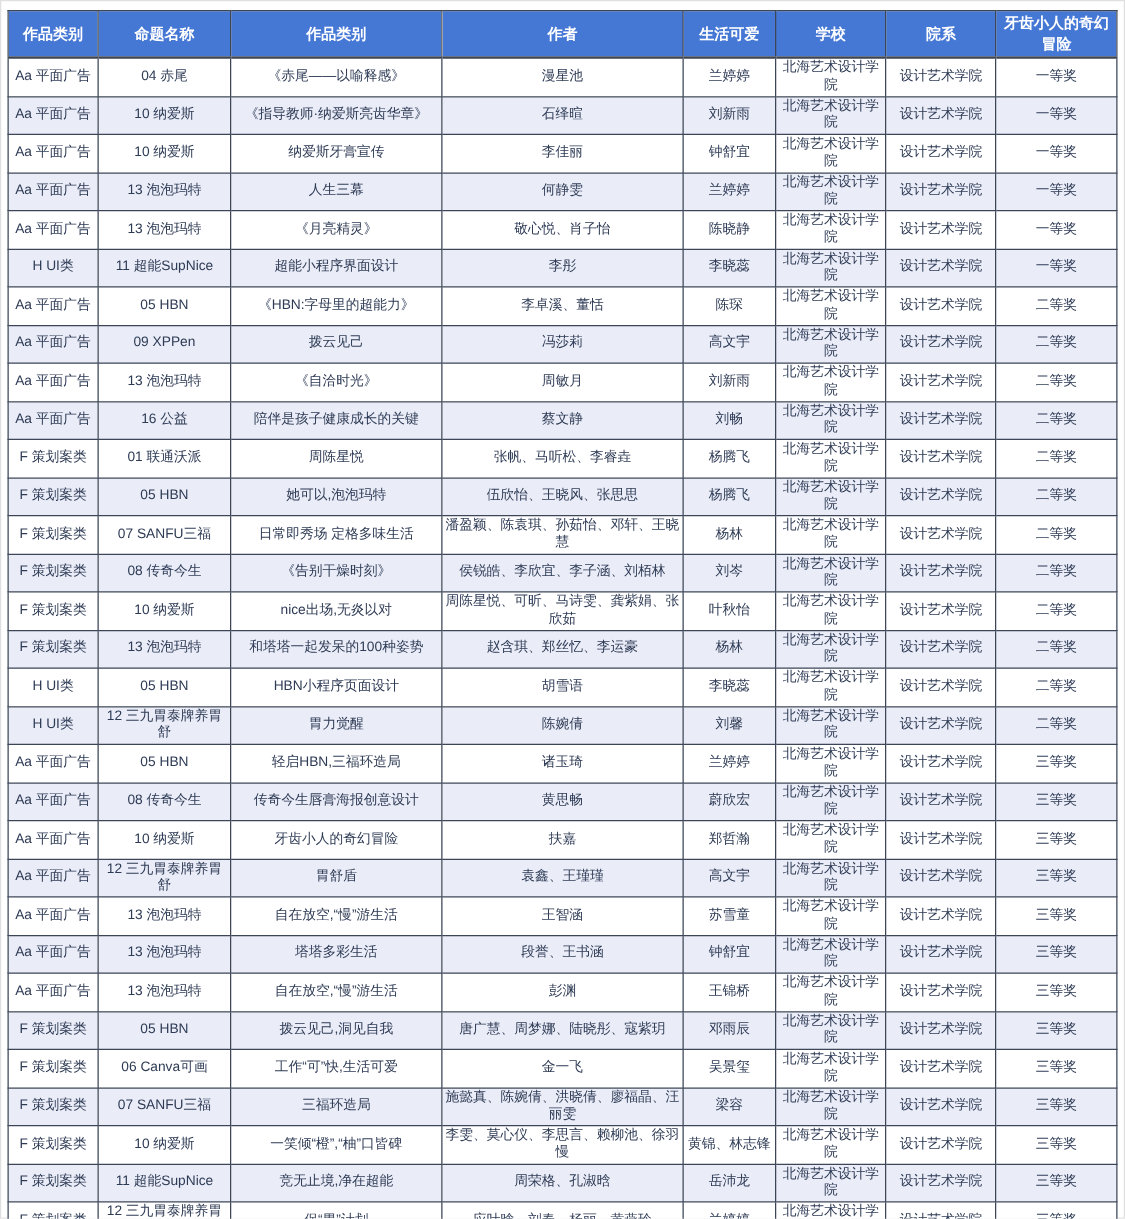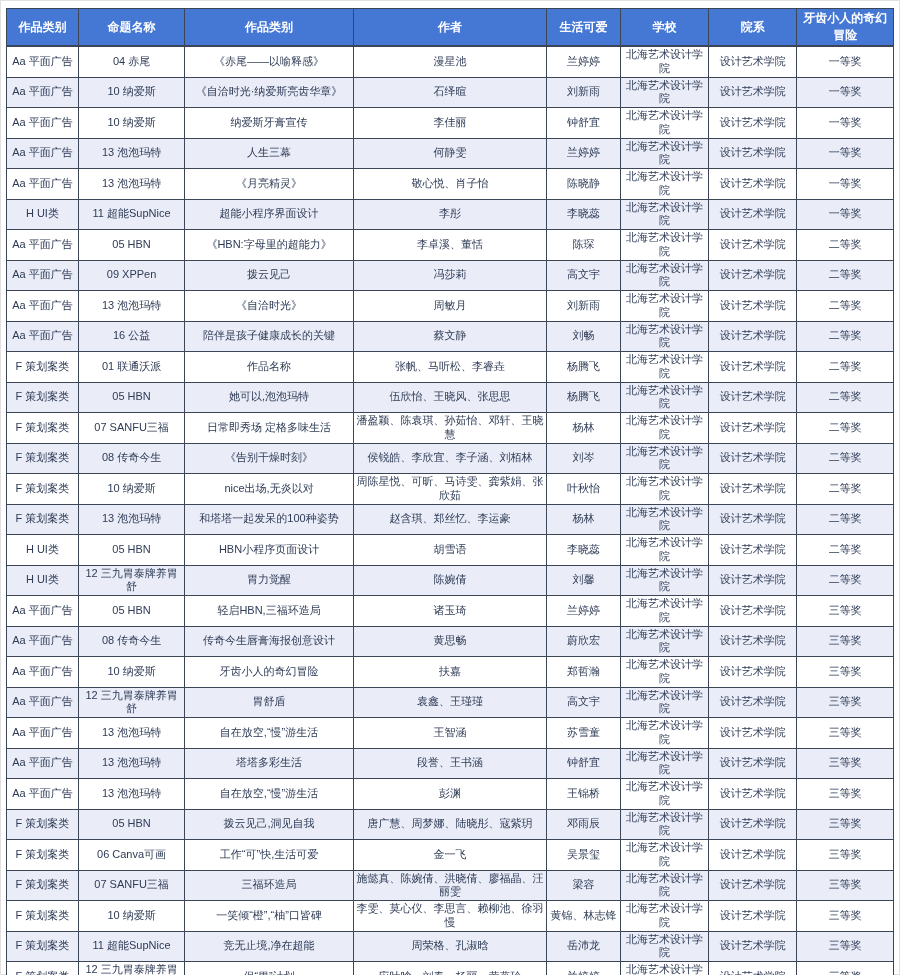--- a/index.html
+++ b/index.html
@@ -87,21 +87,21 @@
     <td>《赤尾——以喻释感》</td>
     <td>漫星池</td>
     <td>兰婷婷</td>
     <td>北海艺术设计学院</td>
     <td>设计艺术学院</td>
     <td>一等奖</td>
   </tr>
         <tr class="alt">
     <td>Aa 平面广告</td>
     <td>10 纳爱斯</td>
-    <td>《自洽时光·纳爱斯亮齿华章》</td>
+    <td>《指导教师·纳爱斯亮齿华章》</td>
     <td>石绎暄</td>
     <td>刘新雨</td>
     <td>北海艺术设计学院</td>
     <td>设计艺术学院</td>
     <td>一等奖</td>
   </tr>
         <tr class="plain">
     <td>Aa 平面广告</td>
     <td>10 纳爱斯</td>
     <td>纳爱斯牙膏宣传</td>
@@ -177,21 +177,21 @@
     <td>陪伴是孩子健康成长的关键</td>
     <td>蔡文静</td>
     <td>刘畅</td>
     <td>北海艺术设计学院</td>
     <td>设计艺术学院</td>
     <td>二等奖</td>
   </tr>
         <tr class="plain">
     <td>F 策划案类</td>
     <td>01 联通沃派</td>
-    <td>作品名称</td>
+    <td>周陈星悦</td>
     <td>张帆、马听松、李睿垚</td>
     <td>杨腾飞</td>
     <td>北海艺术设计学院</td>
     <td>设计艺术学院</td>
     <td>二等奖</td>
   </tr>
         <tr class="alt">
     <td>F 策划案类</td>
     <td>05 HBN</td>
     <td>她可以,泡泡玛特</td>

